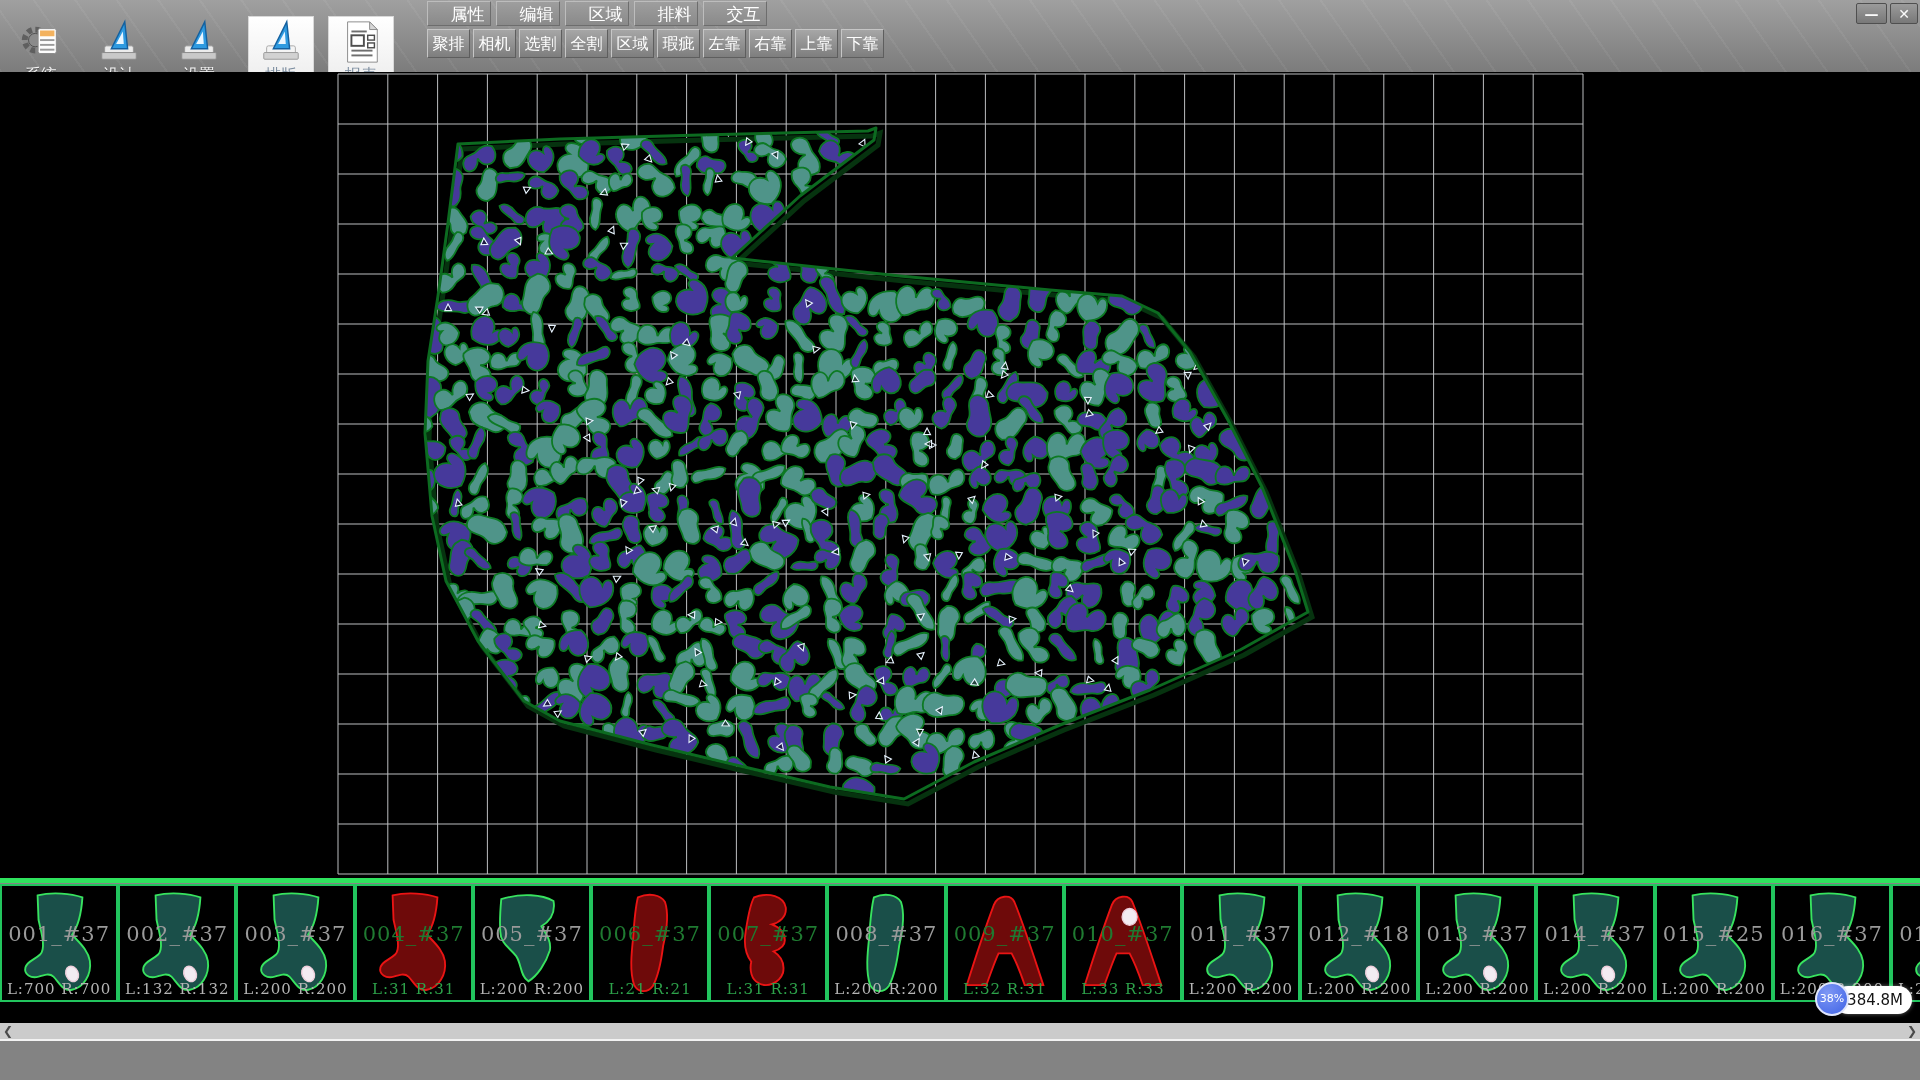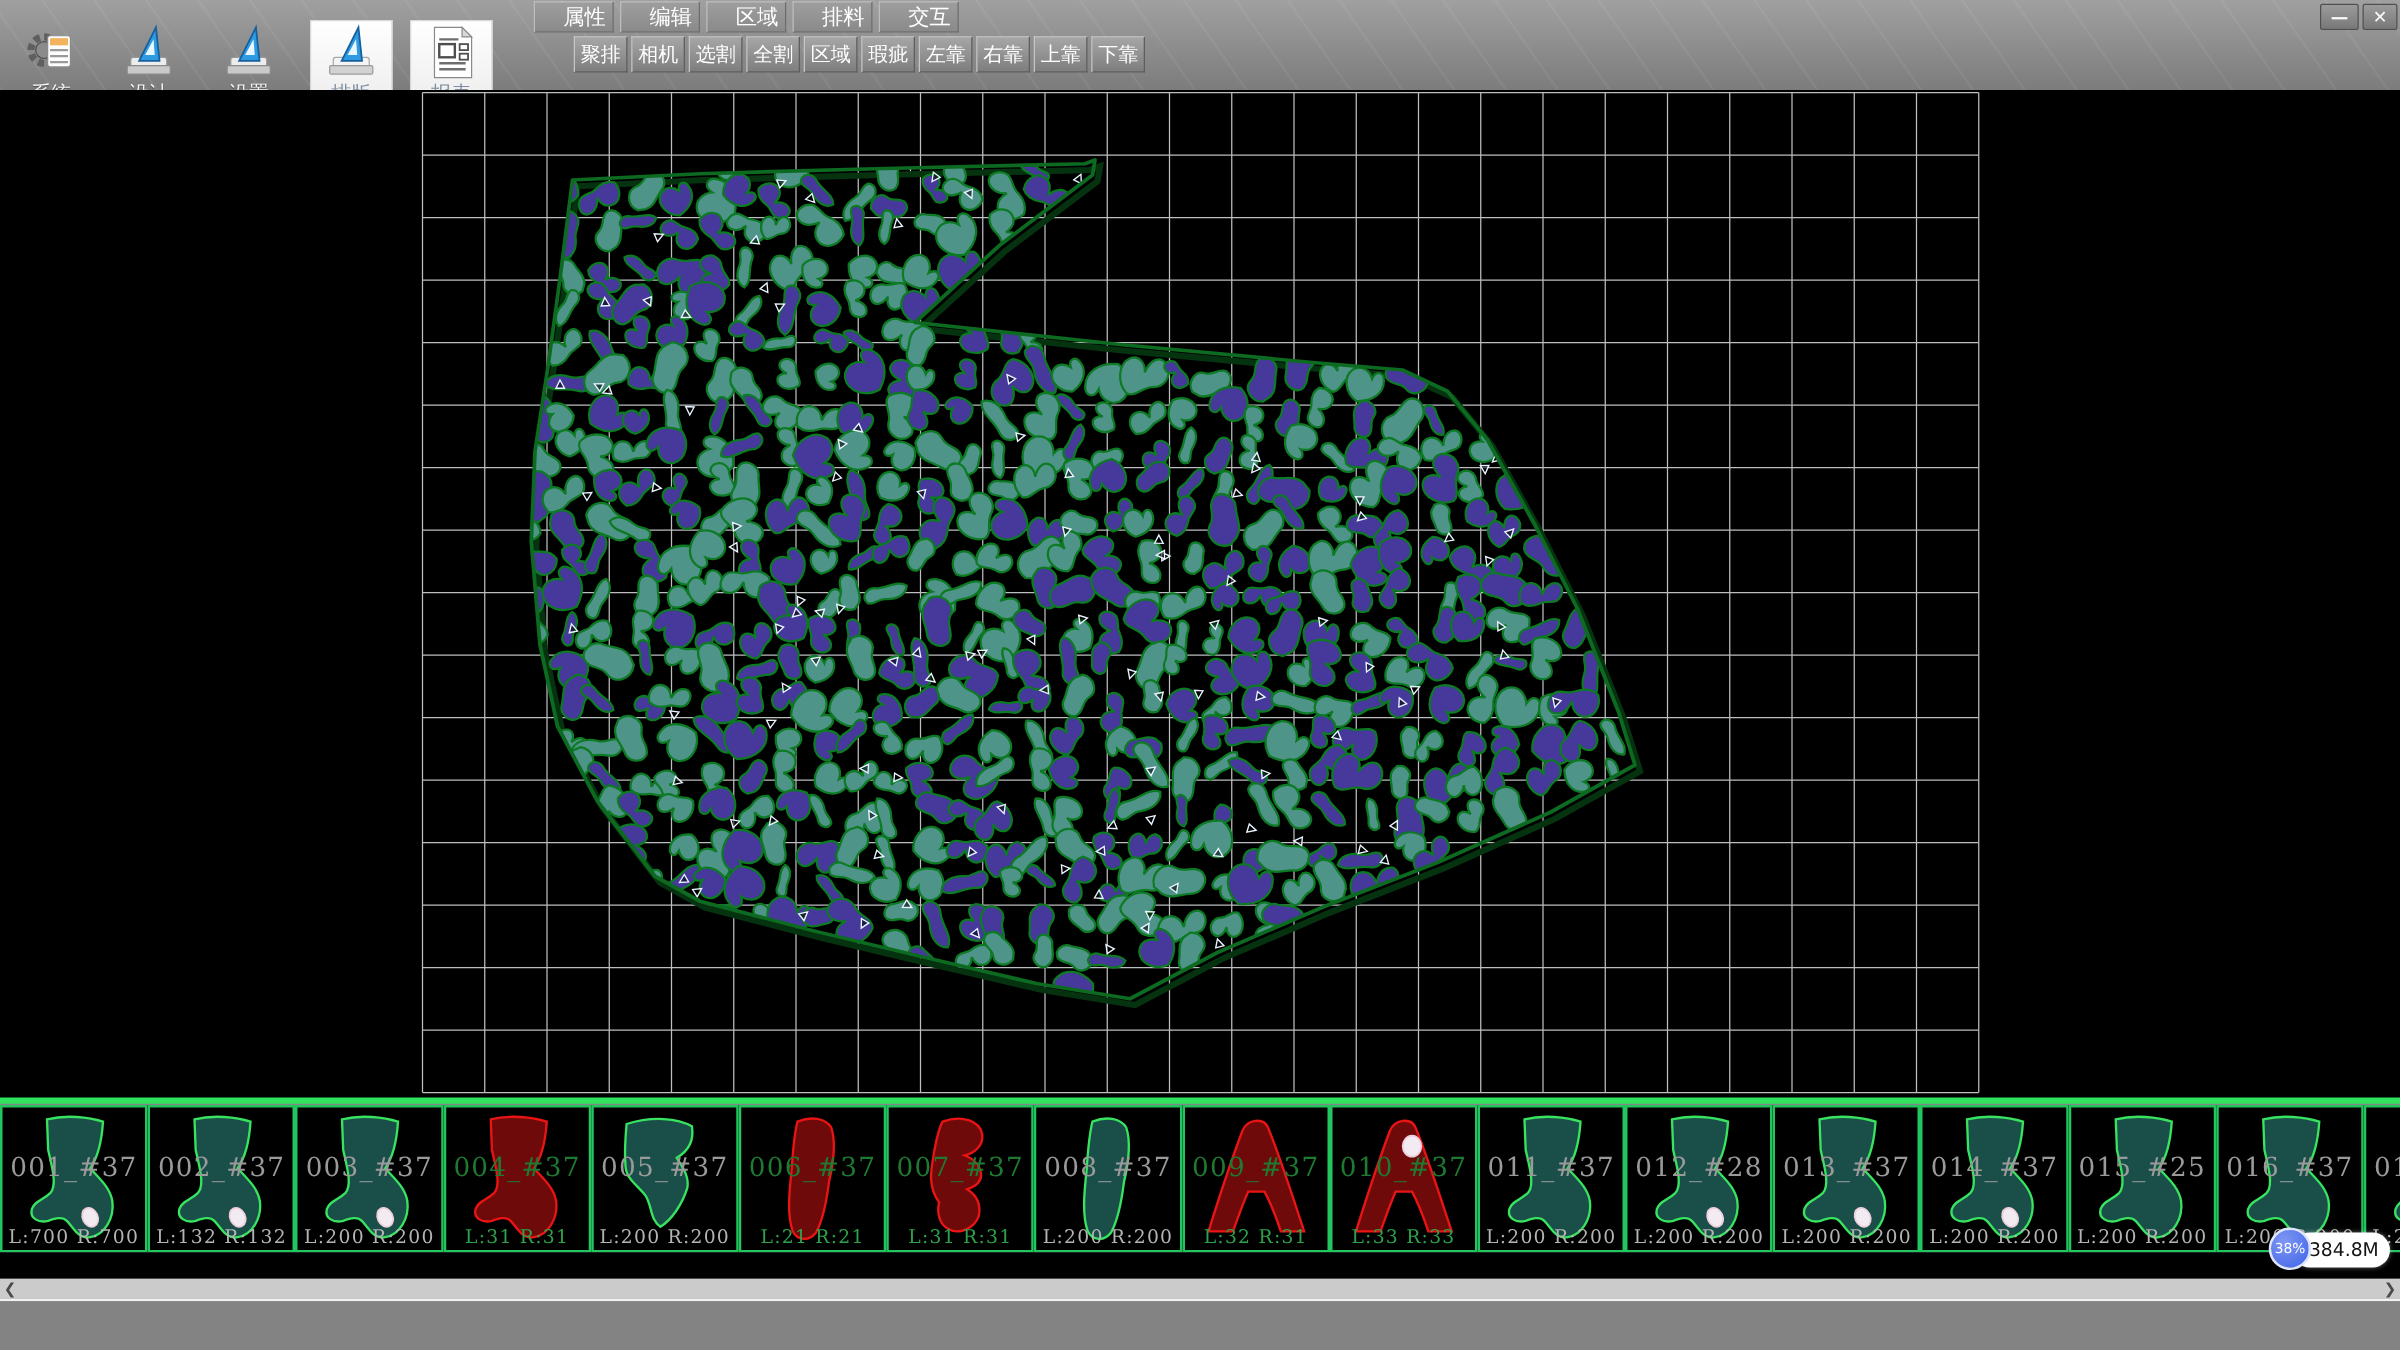--- a/index.html
+++ b/index.html
@@ -18,21 +18,21 @@
   .tile.light{background:linear-gradient(#ffffff,#ececec);box-shadow:inset 0 0 0 1px #d9d9d9;}
   .tile .ticon{margin-top:3px;height:46px;}
   .tile .tlabel{display:block;font-size:16px;color:#f4f4f4;text-shadow:0 1px 1px rgba(0,0,0,.45);}
   .tile.light .tlabel{color:#7d8ea0;text-shadow:none;}
 
   .menu-btn{position:absolute;top:1px;height:25px;width:64px;line-height:25px;text-align:center;
     color:#fff;font-size:17px;background:linear-gradient(#9e9e9e,#8a8a8a);
     border:1px solid;border-color:#bdbdbd #6d6d6d #6d6d6d #bdbdbd;box-sizing:border-box;padding-left:17px;}
   .tool-btn{position:absolute;top:29px;height:29px;width:43px;line-height:28px;text-align:center;
     color:#fff;font-size:16px;background:linear-gradient(#a6a6a6,#7e7e7e);
-    border:1px solid;border-color:#c6c6c6 #5e5e5e #5e5e5e #c6c6c6;box-sizing:border-box;margin-left:32px;}
+    border:1px solid;border-color:#c6c6c6 #5e5e5e #5e5e5e #c6c6c6;box-sizing:border-box;}
 
   .winbtn{position:absolute;top:3px;height:21px;text-align:center;line-height:20px;color:#fafafa;
     font-size:14px;font-weight:bold;background:linear-gradient(#9b9b9b,#787878);
     border:1px solid #4f4f4f;border-radius:2px;box-sizing:border-box;}
   #btn-min{left:1856px;width:31px;}
   #btn-close{left:1890px;width:28px;}
 
   
   #viewport{position:absolute;left:0;top:72px;width:1920px;height:808px;background:#000;}
   #nest-canvas{display:block;}
@@ -981,21 +981,21 @@
           <path class="shape-teal" d="M26,8 C42,4 62,6 74,10 C73,26 70,40 63,50 C70,58 80,66 82,78 C84,93 75,107 63,109 C53,111 49,101 43,95 C39,91 33,93 27,95 C19,97 11,93 13,85 C15,78 23,77 29,71 C35,64 30,48 27,34 Z"></path>
         </svg>
     <div class="cell-label">011_#37</div>
     <div class="cell-lr">L:200 R:200</div>
   </div>
       <div class="cell">
     <svg viewBox="0 0 100 120">
           <path class="shape-teal" d="M26,8 C42,4 62,6 74,10 C73,26 70,40 63,50 C70,58 80,66 82,78 C84,93 75,107 63,109 C53,111 49,101 43,95 C39,91 33,93 27,95 C19,97 11,93 13,85 C15,78 23,77 29,71 C35,64 30,48 27,34 Z"></path>
           <ellipse class="shape-hole" cx="63" cy="92" rx="6.5" ry="8.5" transform="rotate(-25 63 92)"></ellipse>
         </svg>
-    <div class="cell-label">012_#28</div>
+    <div class="cell-label">012_#18</div>
     <div class="cell-lr">L:200 R:200</div>
   </div>
       <div class="cell">
     <svg viewBox="0 0 100 120">
           <path class="shape-teal" d="M26,8 C42,4 62,6 74,10 C73,26 70,40 63,50 C70,58 80,66 82,78 C84,93 75,107 63,109 C53,111 49,101 43,95 C39,91 33,93 27,95 C19,97 11,93 13,85 C15,78 23,77 29,71 C35,64 30,48 27,34 Z"></path>
           <ellipse class="shape-hole" cx="63" cy="92" rx="6.5" ry="8.5" transform="rotate(-25 63 92)"></ellipse>
         </svg>
     <div class="cell-label">013_#37</div>
     <div class="cell-lr">L:200 R:200</div>
   </div>

